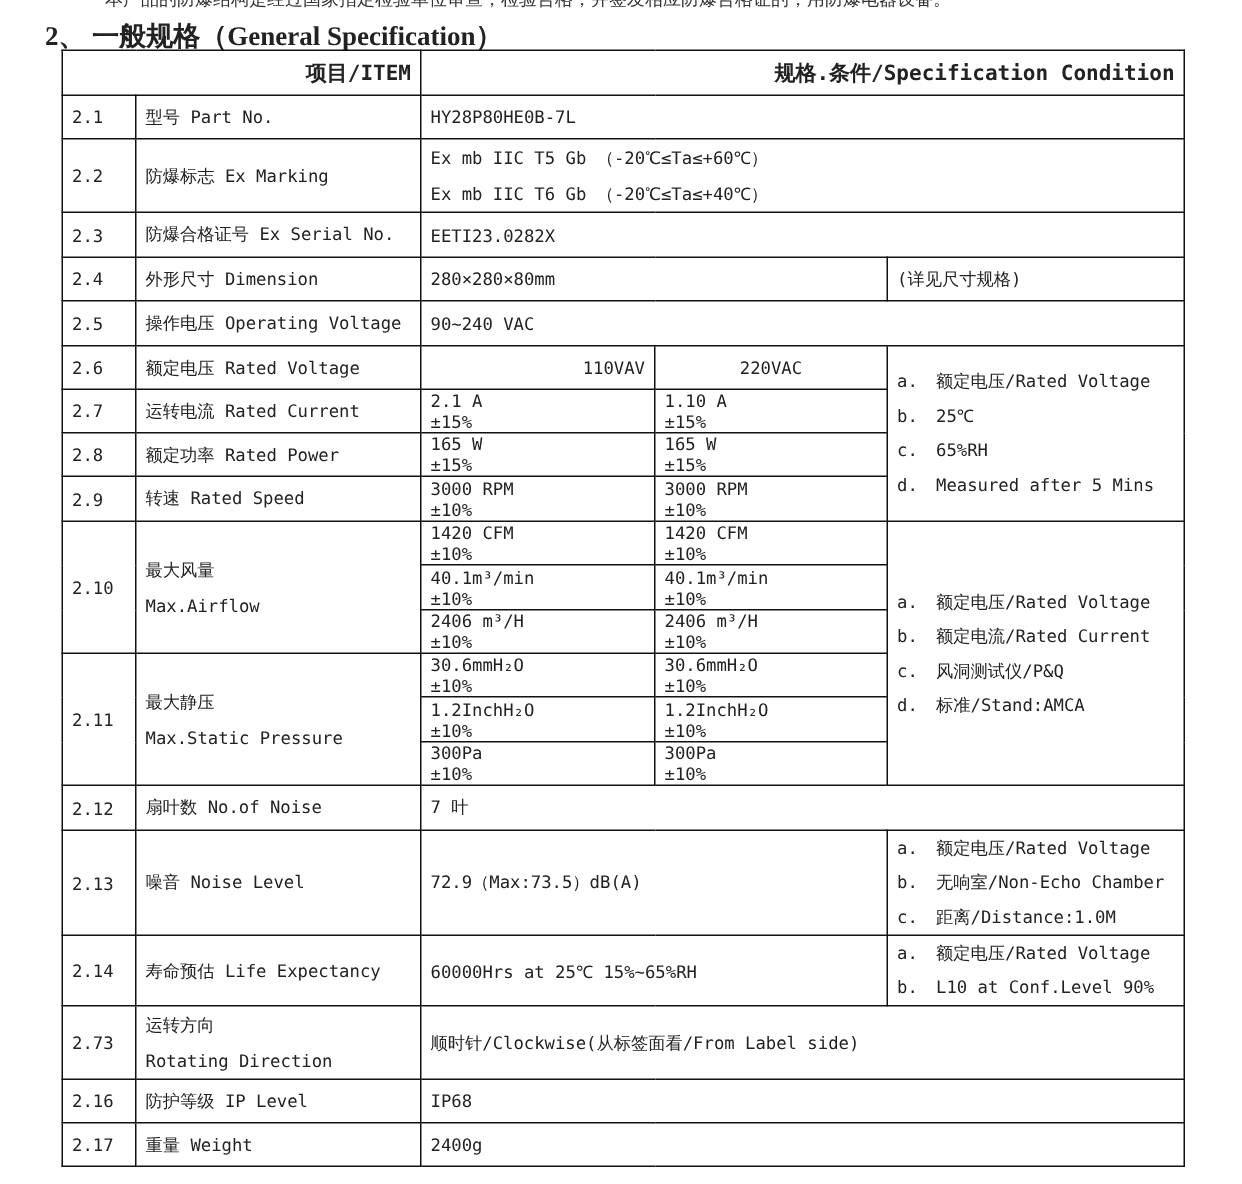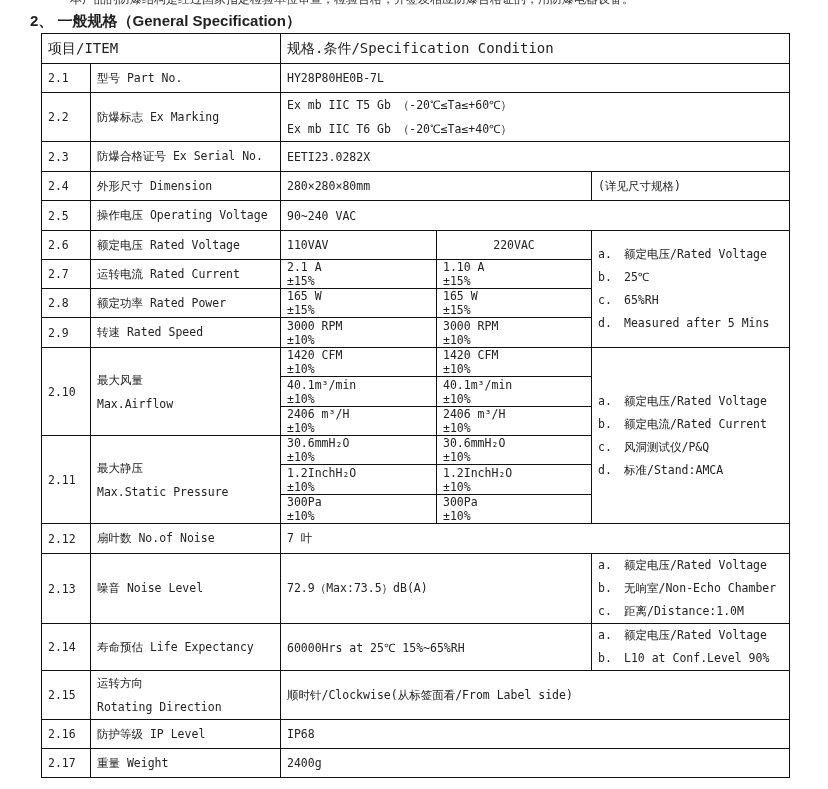--- a/index.html
+++ b/index.html
@@ -1,21 +1,21 @@
 <!DOCTYPE html>
 <html><head>
 <meta charset="utf-8">
 <style>
   html,body{margin:0;padding:0;background:#fff;}
   body{width:828px;height:789px;overflow:hidden;position:relative;font-family:"DejaVu Sans Mono","Liberation Mono",monospace;color:#222;}
   .topline{position:absolute;left:70px;top:-9px;font-size:12px;color:#333;white-space:nowrap;font-family:"DejaVu Serif",serif;}
-  .heading{position:absolute;left:30px;top:12px;font-size:15px;font-weight:bold;font-family:Liberation Sans, sans-serif;white-space:nowrap;}
+  .heading{position:absolute;left:30px;top:12px;font-size:18px;font-weight:bold;font-family:Liberation Serif, serif;white-space:nowrap;}
   table{position:absolute;left:41px;top:33px;border-collapse:collapse;table-layout:fixed;width:748px;font-size:11.5px;}
   td,th{border:1.3px solid #111;padding:0 6px;white-space:nowrap;overflow:hidden;}
-  th{font-weight:normal;font-size:14px;height:29px;text-align:left;}
+  th{font-weight:bold;font-size:14px;height:29px;text-align:right;}
   td.num{text-align:left;}
   .pair{display:flex;justify-content:space-between;flex-direction:column;}
   .notes div{line-height:23px;}
   .notes span.k{display:inline-block;width:26px;}
   .two div{line-height:24px;}
 </style>
 </head>
 <body>
 
 <div class="topline">本产品的防爆结构是经过国家指定检验单位审查，检验合格，并签发相应防爆合格证的，用防爆电器设备。</div>
@@ -59,21 +59,21 @@
     <td>(详见尺寸规格)</td>
   </tr>
   <tr style="height:30px">
     <td class="num">2.5</td>
     <td>操作电压 Operating Voltage</td>
     <td colspan="3">90~240 VAC</td>
   </tr>
   <tr style="height:29px">
     <td class="num">2.6</td>
     <td>额定电压 Rated Voltage</td>
-    <td style="text-align:left">110VAV</td>
+    <td style="text-align:right">110VAV</td>
     <td style="text-align:center">220VAC</td>
     <td rowspan="4" class="notes">
       <div><span class="k">a.</span><span>额定电压/Rated Voltage</span></div>
       <div><span class="k">b.</span><span>25℃</span></div>
       <div><span class="k">c.</span><span>65%RH</span></div>
       <div><span class="k">d.</span><span>Measured after 5 Mins</span></div>
     </td>
   </tr>
   <tr style="height:29px">
     <td class="num">2.7</td>
@@ -243,21 +243,21 @@
   <tr style="height:47px">
     <td class="num">2.14</td>
     <td>寿命预估 Life Expectancy</td>
     <td colspan="2">60000Hrs at 25℃  15%~65%RH</td>
     <td class="notes">
       <div><span class="k">a.</span><span>额定电压/Rated Voltage</span></div>
       <div><span class="k">b.</span><span>L10 at Conf.Level 90%</span></div>
     </td>
   </tr>
   <tr style="height:46px">
-    <td class="num">2.15</td>
+    <td class="num">2.73</td>
     <td class="two">
       <div>运转方向</div>
       <div>Rotating Direction</div>
     </td>
     <td colspan="3">顺时针/Clockwise(从标签面看/From Label side)</td>
   </tr>
   <tr style="height:29px">
     <td class="num">2.16</td>
     <td>防护等级 IP Level</td>
     <td colspan="3">IP68</td>

